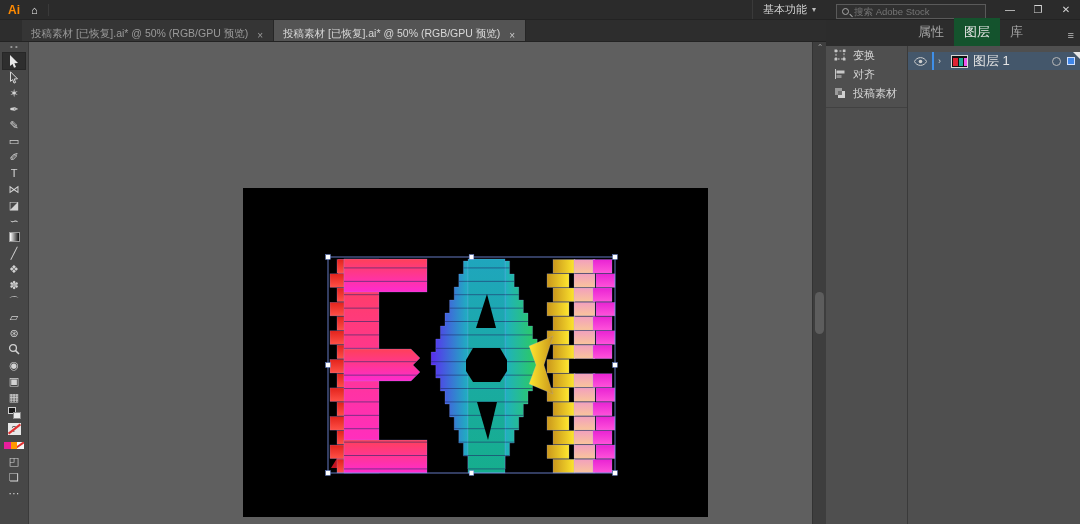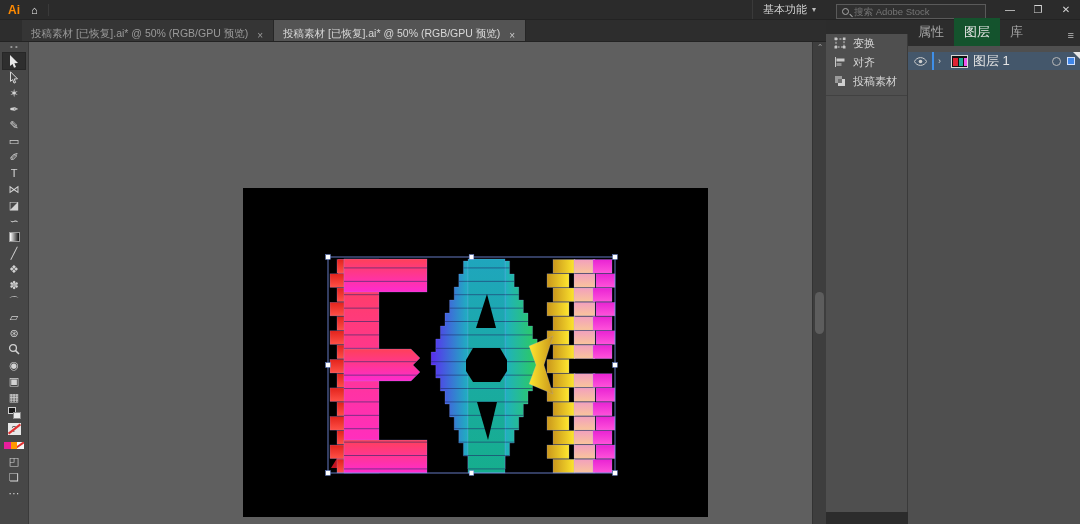--- a/index.html
+++ b/index.html
@@ -65,21 +65,21 @@
   .vthumb { position:absolute; left:2px; top:250px; width:9px; height:42px; background:#5d5d5d; border-radius:5px; }
 
   
   .right { position:absolute; left:826px; top:20px; width:254px; height:504px; background:#2c2c2c; }
   .rt-header { position:absolute; left:0; top:0; width:254px; height:26px; background:#2c2c2c; }
   .panel-tabs { position:absolute; left:82px; top:0; width:172px; height:26px; display:flex; align-items:flex-end; }
   .ptab { font-size:13px; color:#a6a6a6; padding:5px 10px 5px; }
   .ptab.active { background:#14532d; color:#e6e6e6; }
   .pmenu { margin-left:auto; color:#bdbdbd; font-size:11px; padding:5px 6px; }
 
-  .dockcol { position:absolute; left:0; top:14px; width:82px; height:478px; background:#4f4f4f; border-right:1px solid #3a3a3a; }
+  .dockcol { position:absolute; left:0; top:26px; width:82px; height:478px; background:#4f4f4f; border-right:1px solid #3a3a3a; }
   .dock-item { display:flex; align-items:center; gap:7px; height:19px; padding:0 0 0 8px; color:#d6d6d6; font-size:11px; white-space:nowrap; }
   .dock-sep { height:1px; background:#414141; margin:4px 0 0; }
 
   .panelcol { position:absolute; left:82px; top:26px; width:172px; height:478px; background:#4f4f4f; }
   .layer-row { position:absolute; left:0; top:6px; width:172px; height:18px; background:#44576b; display:flex; align-items:center; }
   .lr-eye { width:24px; display:flex; justify-content:center; }
   .lr-bar { width:2px; height:18px; background:#3f8fe8; margin-right:4px; }
   .lr-chev { color:#cfcfcf; font-size:9px; width:10px; }
   .lr-thumb { width:17px; height:13px; background:#111; border:1px solid #d8d8d8; margin:0 5px 0 3px; position:relative; overflow:hidden; }
   .lr-thumb i { position:absolute; }

